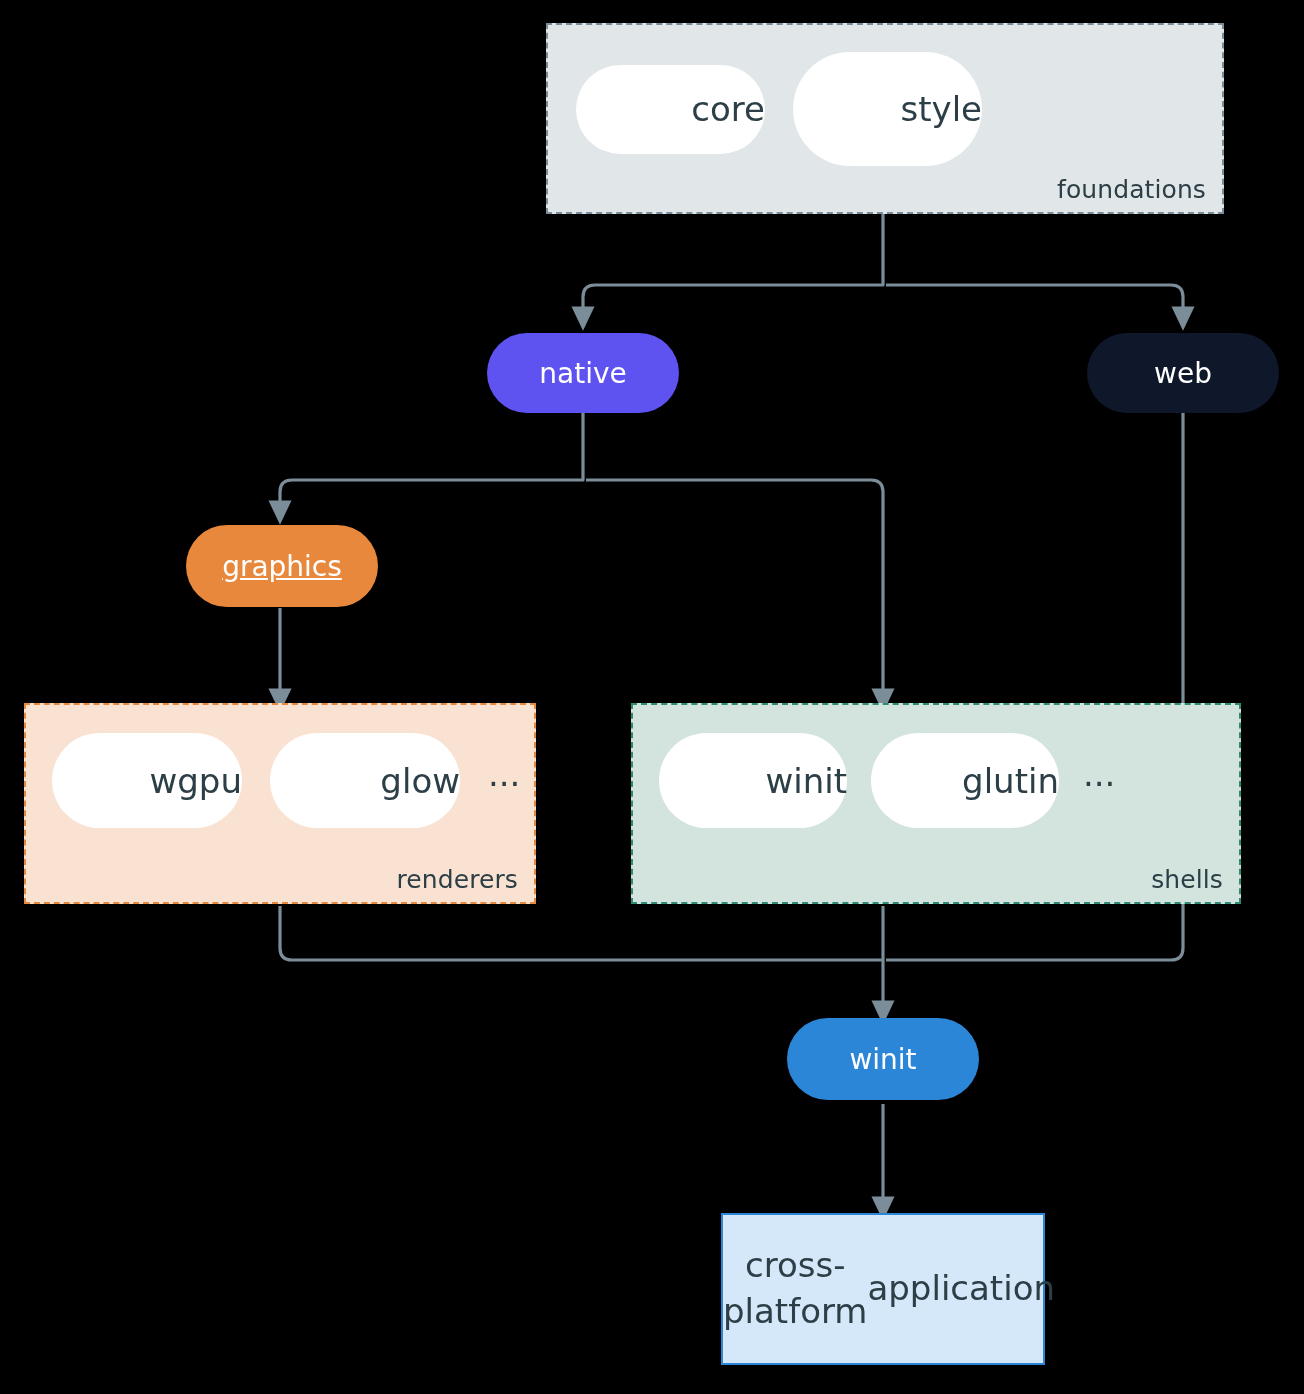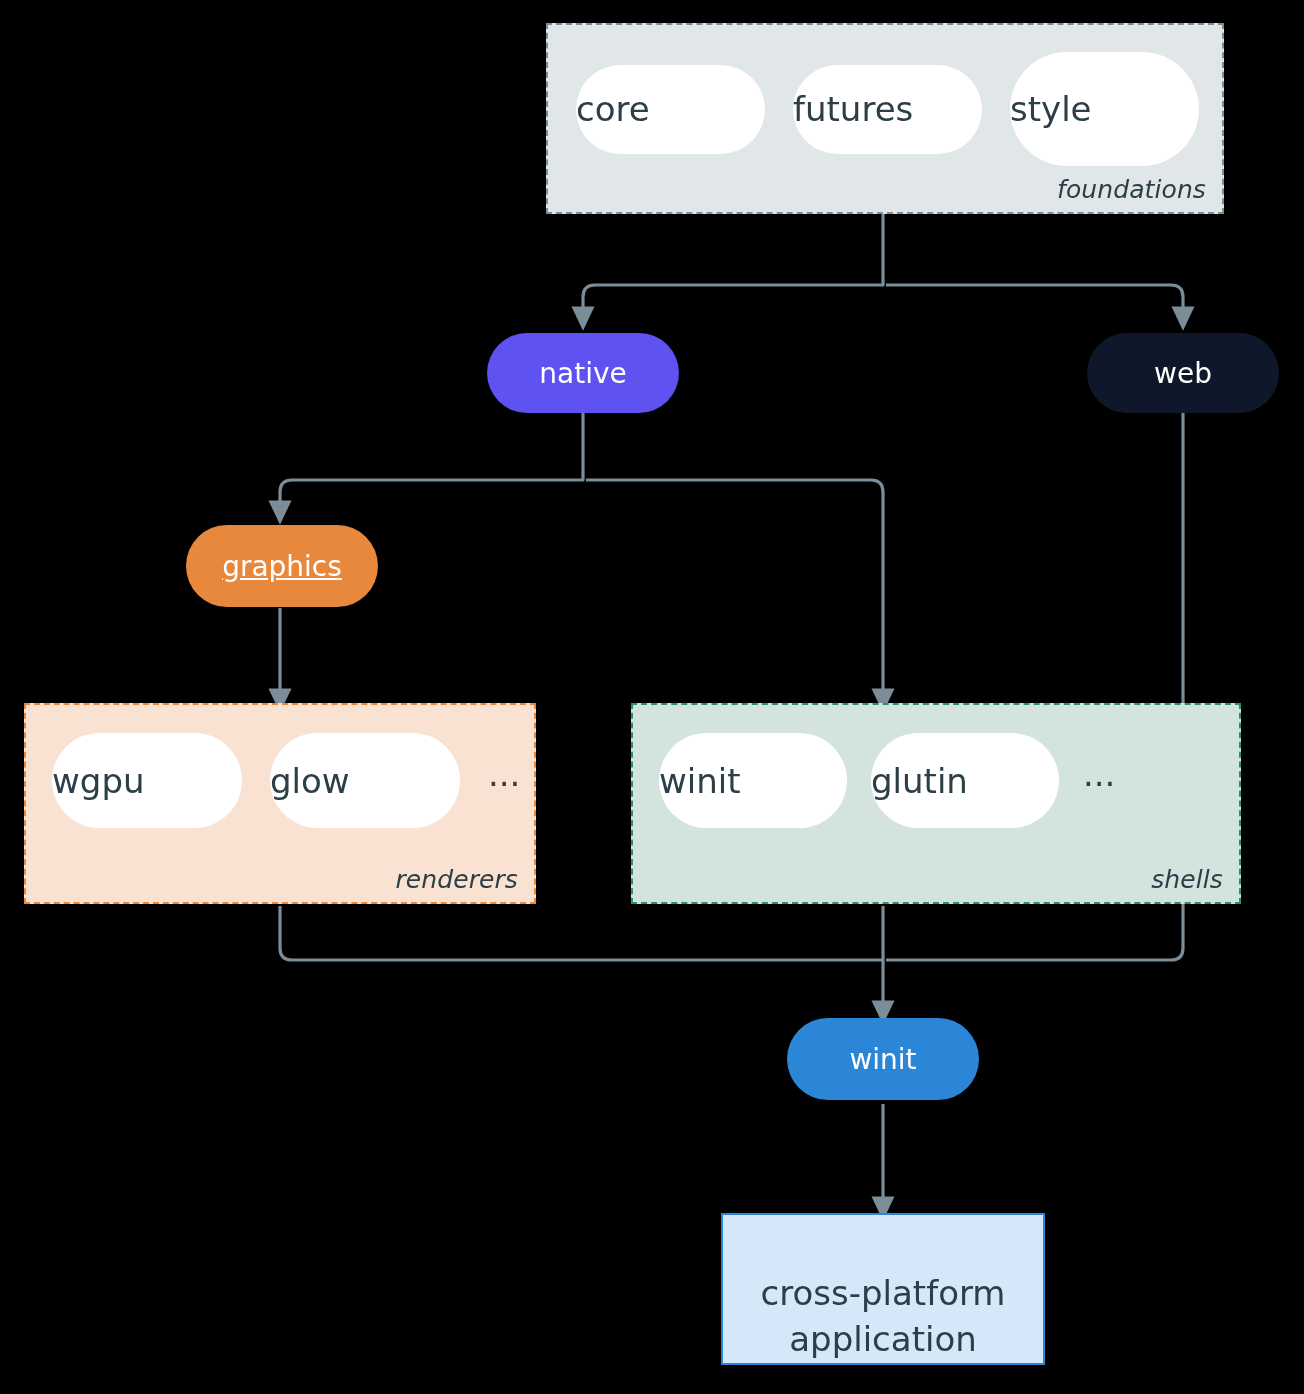--- a/index.html
+++ b/index.html
@@ -36,36 +36,35 @@
     border-style: dashed;
   }
   .group-label {
     position: absolute;
     right: 16px;
     bottom: 8px;
     font-size: 25px;
     color: #2C3E46;
     letter-spacing: .1px;
     white-space: nowrap;
-    font-style: italic;
   }
   .group-items {
     position: absolute;
     left: 0;
     top: 0;
     display: flex;
     align-items: center;
   }
   
   .pill {
     background: #FFFFFF;
     border-radius: 999px;
     display: flex;
     align-items: center;
-    justify-content: flex-start;
+    justify-content: flex-end;
     color: #2C3E46;
     font-size: 34px;
     box-sizing: border-box;
     white-space: nowrap;
   }
   .ellipsis {
     color: #2C3E46;
     font-size: 34px;
     line-height: 1;
     padding-bottom: 14px;
@@ -76,23 +75,23 @@
     border-radius: 999px;
     display: flex;
     align-items: center;
     justify-content: center;
     color: #FFFFFF;
     font-size: 28px;
     white-space: nowrap;
   }
   .node-rect {
     display: flex;
-    flex-direction: column;
+    flex-direction: row;
     align-items: center;
-    justify-content: flex-end;
+    justify-content: space-between;
     color: #2C3E46;
     font-size: 34px;
     line-height: 1.35;
     text-align: center;
     border-style: solid;
     border-width: 2px;
   }
 </style>
 </head>
 <body>
@@ -122,23 +121,20 @@
       <path d="M883,906 L883,1012" marker-end="url(#arrowhead)"></path>
 
       <path d="M883,1104 L883,1208" marker-end="url(#arrowhead)"></path>
     </g>
   </svg>
 
   <div class="group" style="left:546px; top:23px; width:678px; height:191px; background:#E1E6E9; border-color:#7A8D99;">
     <div class="group-items" style="left:28px; top:27px; gap:28px;">
       <div class="pill" style="width:189px; height:89px;">
         <span>core</span>
-      </div>
-      <div class="pill" style="width:189px; height:89px;">
-        <span>futures</span>
       </div>
       <div class="pill" style="width:189px; height:114px;">
         <span>style</span>
       </div>
     </div>
     <div class="group-label">foundations</div>
   </div>
 
   <div class="node node-pill" style="left:487px; top:333px; width:192px; height:80px; background:#5E52F0;">
     <span>native</span>

